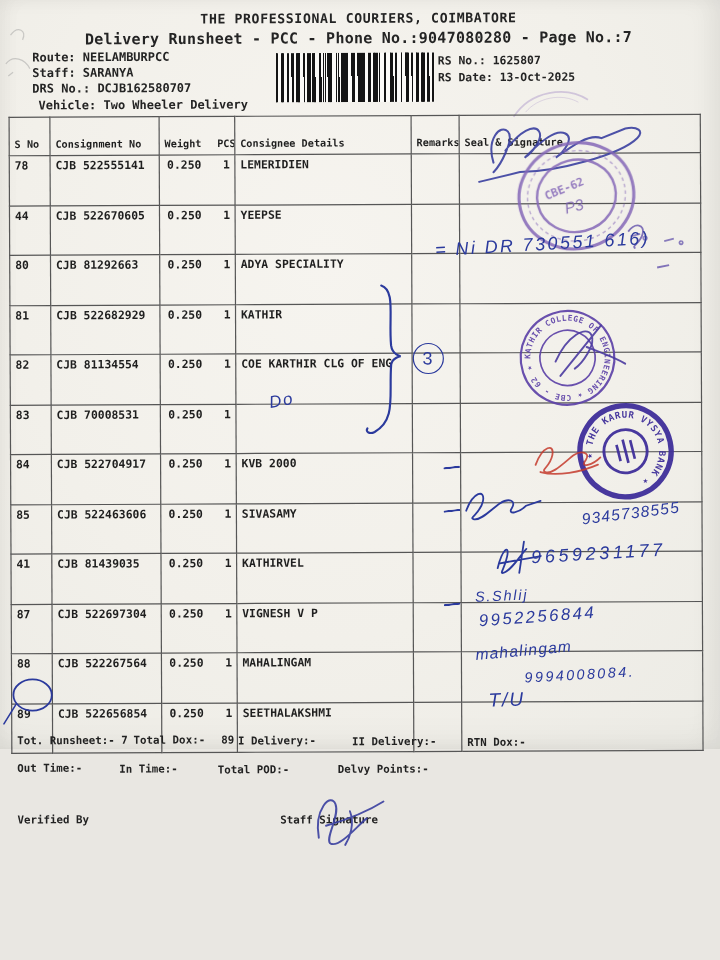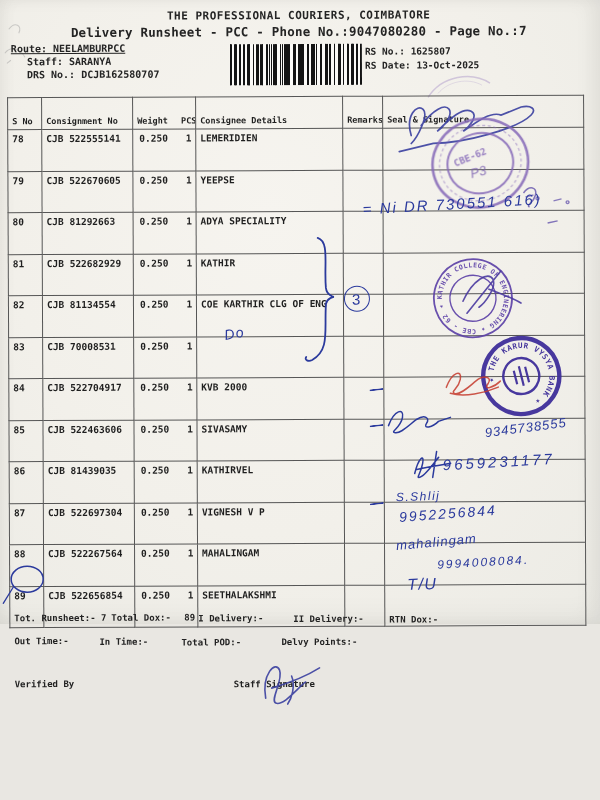--- a/index.html
+++ b/index.html
@@ -7,21 +7,21 @@
   .page{position:relative;width:600px;height:624px;
     background:radial-gradient(ellipse at 45% 35%, #f6f4ef 0%, #f2f0ea 55%, #ecebe5 100%);
     box-shadow:inset -10px 0 18px rgba(0,0,0,.045), inset 0 -12px 24px rgba(0,0,0,.03), inset 6px 0 12px rgba(0,0,0,.03);
     font-family:"DejaVu Sans Mono", monospace; color:#242424;}
   .scan{position:absolute;inset:0;transform:rotate(-0.25deg);}
 
   .t1{position:absolute;top:9px;left:0;right:0;text-align:center;font-size:11px;font-weight:700;letter-spacing:.5px;}
   .t2{position:absolute;top:24px;left:0;right:0;text-align:center;font-size:12.5px;font-weight:700;letter-spacing:.2px;}
 
   .hline{position:absolute;font-size:10px;font-weight:700;white-space:nowrap;}
-  .h-route{left:12px;top:42px;text-decoration:underline;}
+  .h-route{left:28px;top:42px;}
   .h-staff{left:28px;top:55px;}
   .h-drs{left:28px;top:68px;}
   .h-veh{left:33px;top:82px;}
   .h-rsno{left:366px;top:46px;font-size:9.5px;}
   .h-rsdate{left:366px;top:60px;font-size:9.5px;}
 
   .barcode{position:absolute;left:231px;top:44px;width:132px;height:41px;background-color:#fbfaf7;
     background-image:
       repeating-linear-gradient(90deg,#141414 0 2px,transparent 2px 5px,#141414 5px 6px,transparent 6px 9px),
       repeating-linear-gradient(90deg,#141414 0 1px,transparent 1px 4px,#141414 4px 7px,transparent 7px 13px);}
@@ -61,20 +61,21 @@
   <svg class="ov" style="left:2px;top:16px" width="50" height="50">
     <path d="M8,12 C14,4 22,8 18,16 M4,36 C10,28 20,32 24,40 M6,46 l4,-3" stroke="#9a9a9a" stroke-width="1" fill="none" opacity="0.45"></path>
   </svg>
 
   <div class="t1">THE PROFESSIONAL COURIERS, COIMBATORE</div>
   <div class="t2">Delivery Runsheet - PCC - Phone No.:9047080280 - Page No.:7</div>
 
   <div class="hline h-route">Route: NEELAMBURPCC</div>
   <div class="hline h-staff">Staff: SARANYA</div>
   <div class="hline h-drs">DRS No.: DCJB162580707</div>
+  <div class="hline h-veh">Vehicle: Two Wheeler Delivery</div>
   <div class="barcode"></div>
   <div class="hline h-rsno">RS No.: 1625807</div>
   <div class="hline h-rsdate">RS Date: 13-Oct-2025</div>
 
   <svg class="ov" style="left:425px;top:70px" width="70" height="32">
     <path d="M4,28 C18,6 48,2 66,14" stroke="#9276be" stroke-width="1.4" fill="none" opacity="0.35"></path>
     <path d="M14,24 C24,12 44,8 58,16" stroke="#9276be" stroke-width="0.8" fill="none" opacity="0.25"></path>
   </svg>
 
   <table class="runsheet">
@@ -99,21 +100,21 @@
     <tbody>
           <tr class="data">
             <td>78</td>
             <td>CJB 522555141</td>
             <td class="wp"><span class="w">0.250</span><span class="p">1</span></td>
             <td class="consignee">LEMERIDIEN</td>
             <td></td>
             <td></td>
           </tr>
           <tr class="data">
-            <td>79</td>
+            <td>44</td>
             <td>CJB 522670605</td>
             <td class="wp"><span class="w">0.250</span><span class="p">1</span></td>
             <td class="consignee">YEEPSE</td>
             <td></td>
             <td></td>
           </tr>
           <tr class="data">
             <td>80</td>
             <td>CJB 81292663</td>
             <td class="wp"><span class="w">0.250</span><span class="p">1</span></td>
@@ -155,21 +156,21 @@
           </tr>
           <tr class="data">
             <td>85</td>
             <td>CJB 522463606</td>
             <td class="wp"><span class="w">0.250</span><span class="p">1</span></td>
             <td class="consignee">SIVASAMY</td>
             <td></td>
             <td></td>
           </tr>
           <tr class="data">
-            <td>86</td>
+            <td>41</td>
             <td>CJB 81439035</td>
             <td class="wp"><span class="w">0.250</span><span class="p">1</span></td>
             <td class="consignee">KATHIRVEL</td>
             <td></td>
             <td></td>
           </tr>
           <tr class="data">
             <td>87</td>
             <td>CJB 522697304</td>
             <td class="wp"><span class="w">0.250</span><span class="p">1</span></td>

